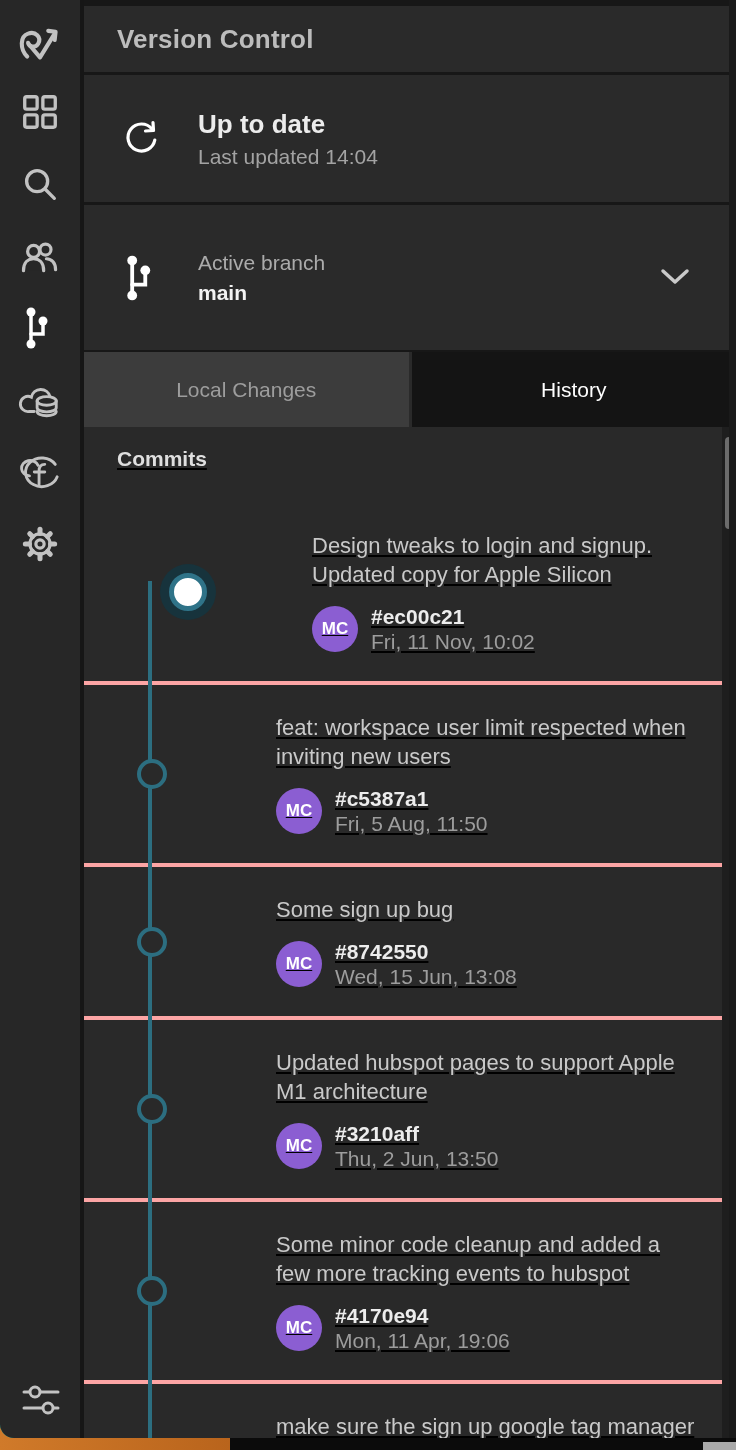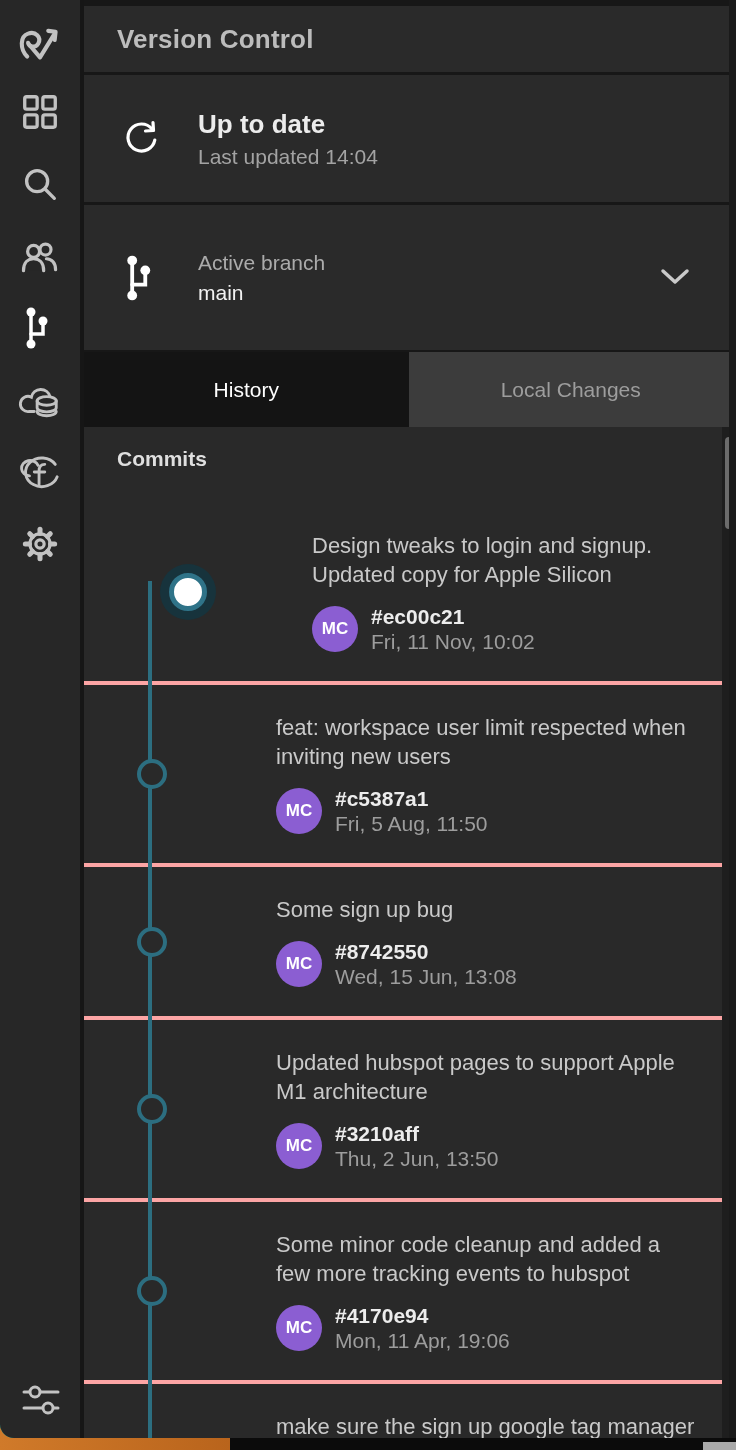--- a/index.html
+++ b/index.html
@@ -35,31 +35,31 @@
   .h-div { height:3px; background:#171717; }
 
   .status-section { height:127px; display:flex; align-items:center; padding-left:38px; cursor:pointer; }
   .status-icon { width:40px; height:40px; color:#ffffff; margin-right:36px; }
   .status-title { font-size:26px; font-weight:bold; color:#ececec; margin-bottom:5px; }
   .status-sub { font-size:21px; color:#a3a3a3; }
 
   .branch-section { height:145px; display:flex; align-items:center; padding-left:34px; position:relative; cursor:pointer; }
   .branch-glyph { width:48px; height:52px; color:#ffffff; margin-right:32px; }
   .branch-label { font-size:21px; color:#ababab; margin-bottom:6px; }
-  .branch-name { font-size:21px; font-weight:normal; color:#f2f2f2; }
+  .branch-name { font-size:21px; font-weight:bold; color:#f2f2f2; }
   .chevron { position:absolute; right:46px; top:50%; transform:translateY(-50%); color:#cacaca; }
 
   
   .tabs { height:77px; display:flex; background:#2a2a2a; border-top:2px solid #171717; }
   .tab { flex:1; display:flex; align-items:center; justify-content:center; font-size:21px; cursor:pointer; }
   .tab-local { background:#3c3c3c; color:#9d9d9d; margin-right:3px; }
   .tab-history { background:#141414; color:#ffffff; }
 
   
-  .commits { flex:1; background:#292929; position:relative; overflow:hidden; }
+  .commits { flex:1; background:#292929; position:relative; overflow:hidden;text-decoration:underline; }
   .commits-heading { padding:20px 0 10px 33px; font-size:21px; font-weight:bold; color:#dfdfdf; }
   .timeline-line { position:absolute; left:64px; top:154px; bottom:0; width:4px; background:#2c6e80; z-index:2; }
 
   .commit-row { position:relative; display:flex; padding:28px 0; cursor:pointer; }
   .commit-row.first { padding-top:50px;padding-left:36px; }
   .commit-row + .commit-row { border-top:4px solid #fca5a5; }
   .node-col { width:192px; flex:0 0 192px; position:relative; }
   .node { position:absolute; left:68px; top:50%; transform:translate(-50%,-50%); z-index:3; }
   .node-ring { width:30px; height:30px; border-radius:50%; border:4px solid #2c6e80; background:#292929; }
   .node-current { width:56px; height:56px; border-radius:50%; background:#17333c; display:flex; align-items:center; justify-content:center; }
@@ -205,22 +205,22 @@
           <div class="branch-name">main</div>
         </div>
         <span class="chevron">
           <svg width="30" height="26" viewBox="0 0 30 26" fill="none" stroke="currentColor" stroke-width="3.5" stroke-linecap="round" stroke-linejoin="round">
             <polyline points="3,8 15,19 27,8"></polyline>
           </svg>
         </span>
       </section>
 
       <div class="tabs">
+        <div class="tab tab-local">Local Changes</div>
         <div class="tab tab-history">History</div>
-        <div class="tab tab-local">Local Changes</div>
       </div>
 
       <section class="commits">
         <div class="timeline-line"></div>
         <div class="commits-heading">Commits</div>
         <div id="commit-list">
             <div class="commit-row first">
               <div class="node-col">
                 <div class="node">
                   <div class="node-current">

